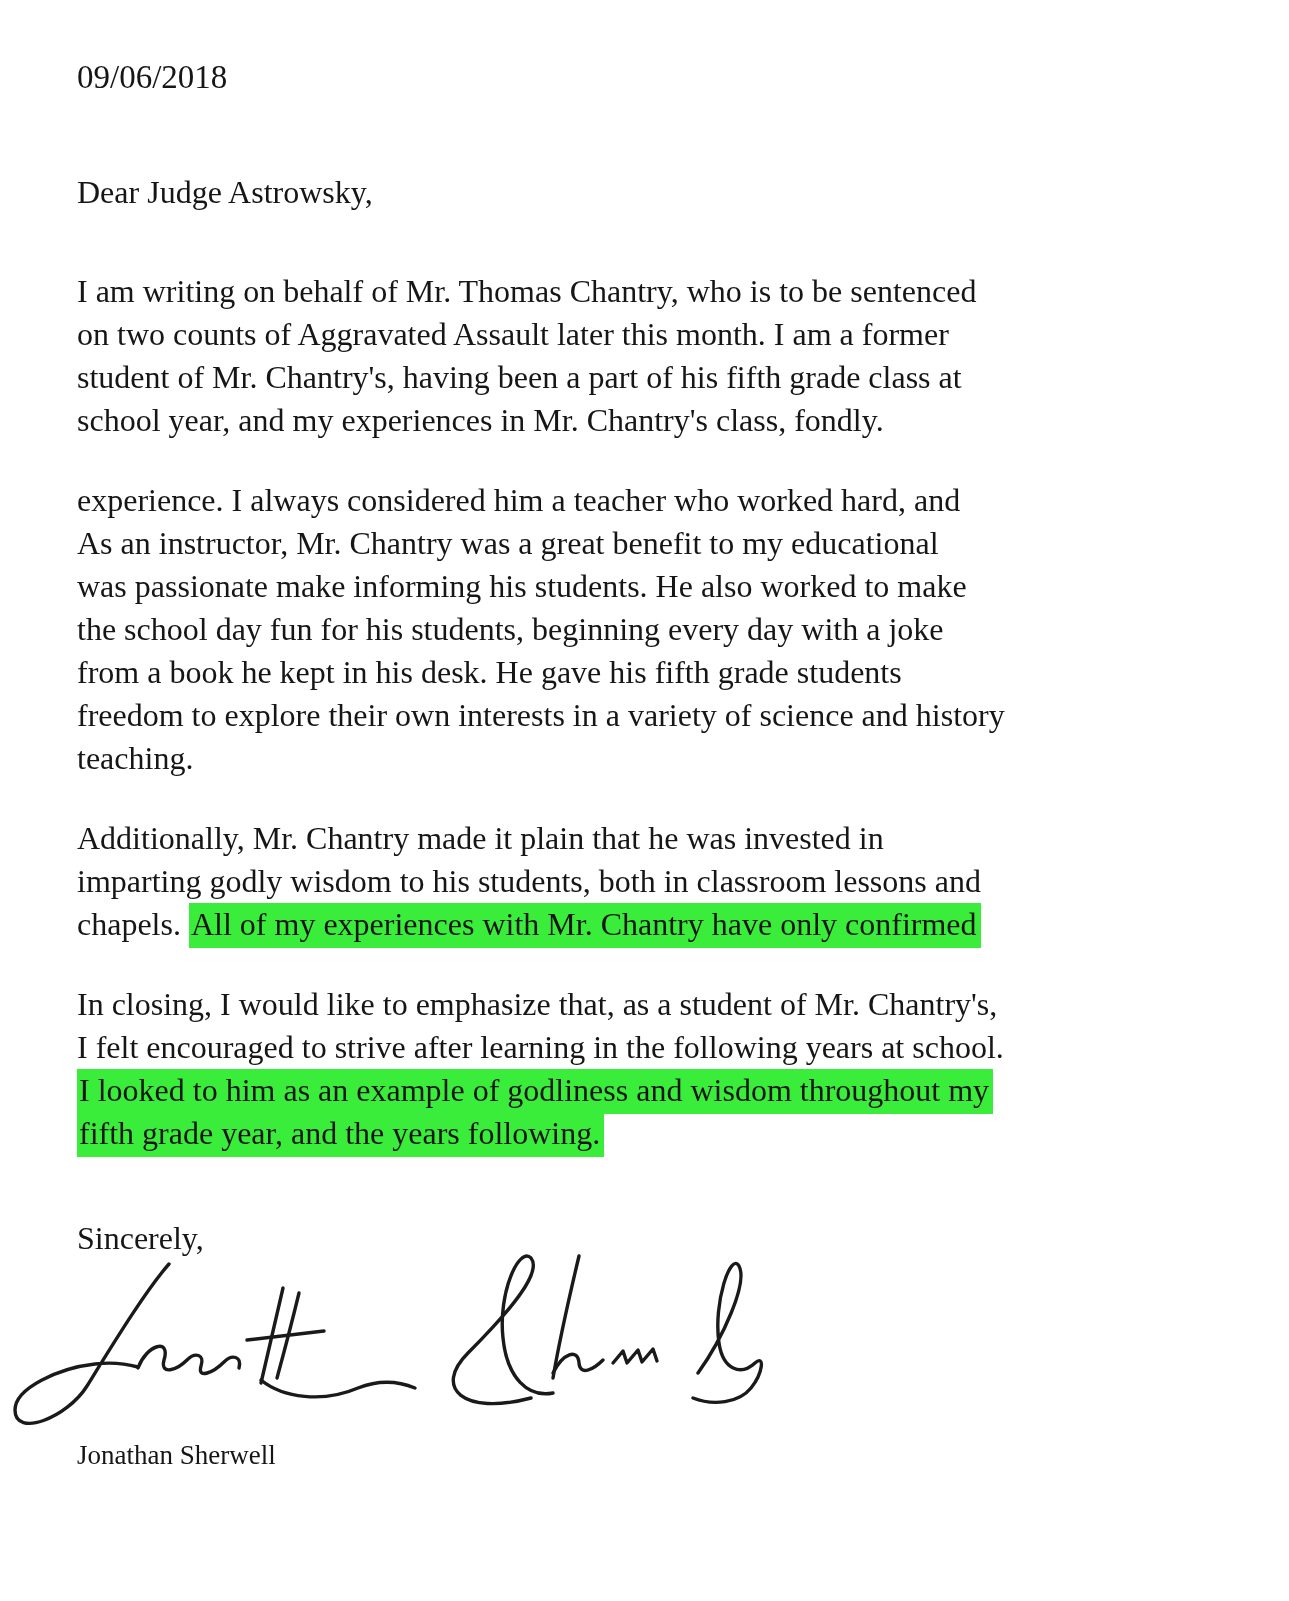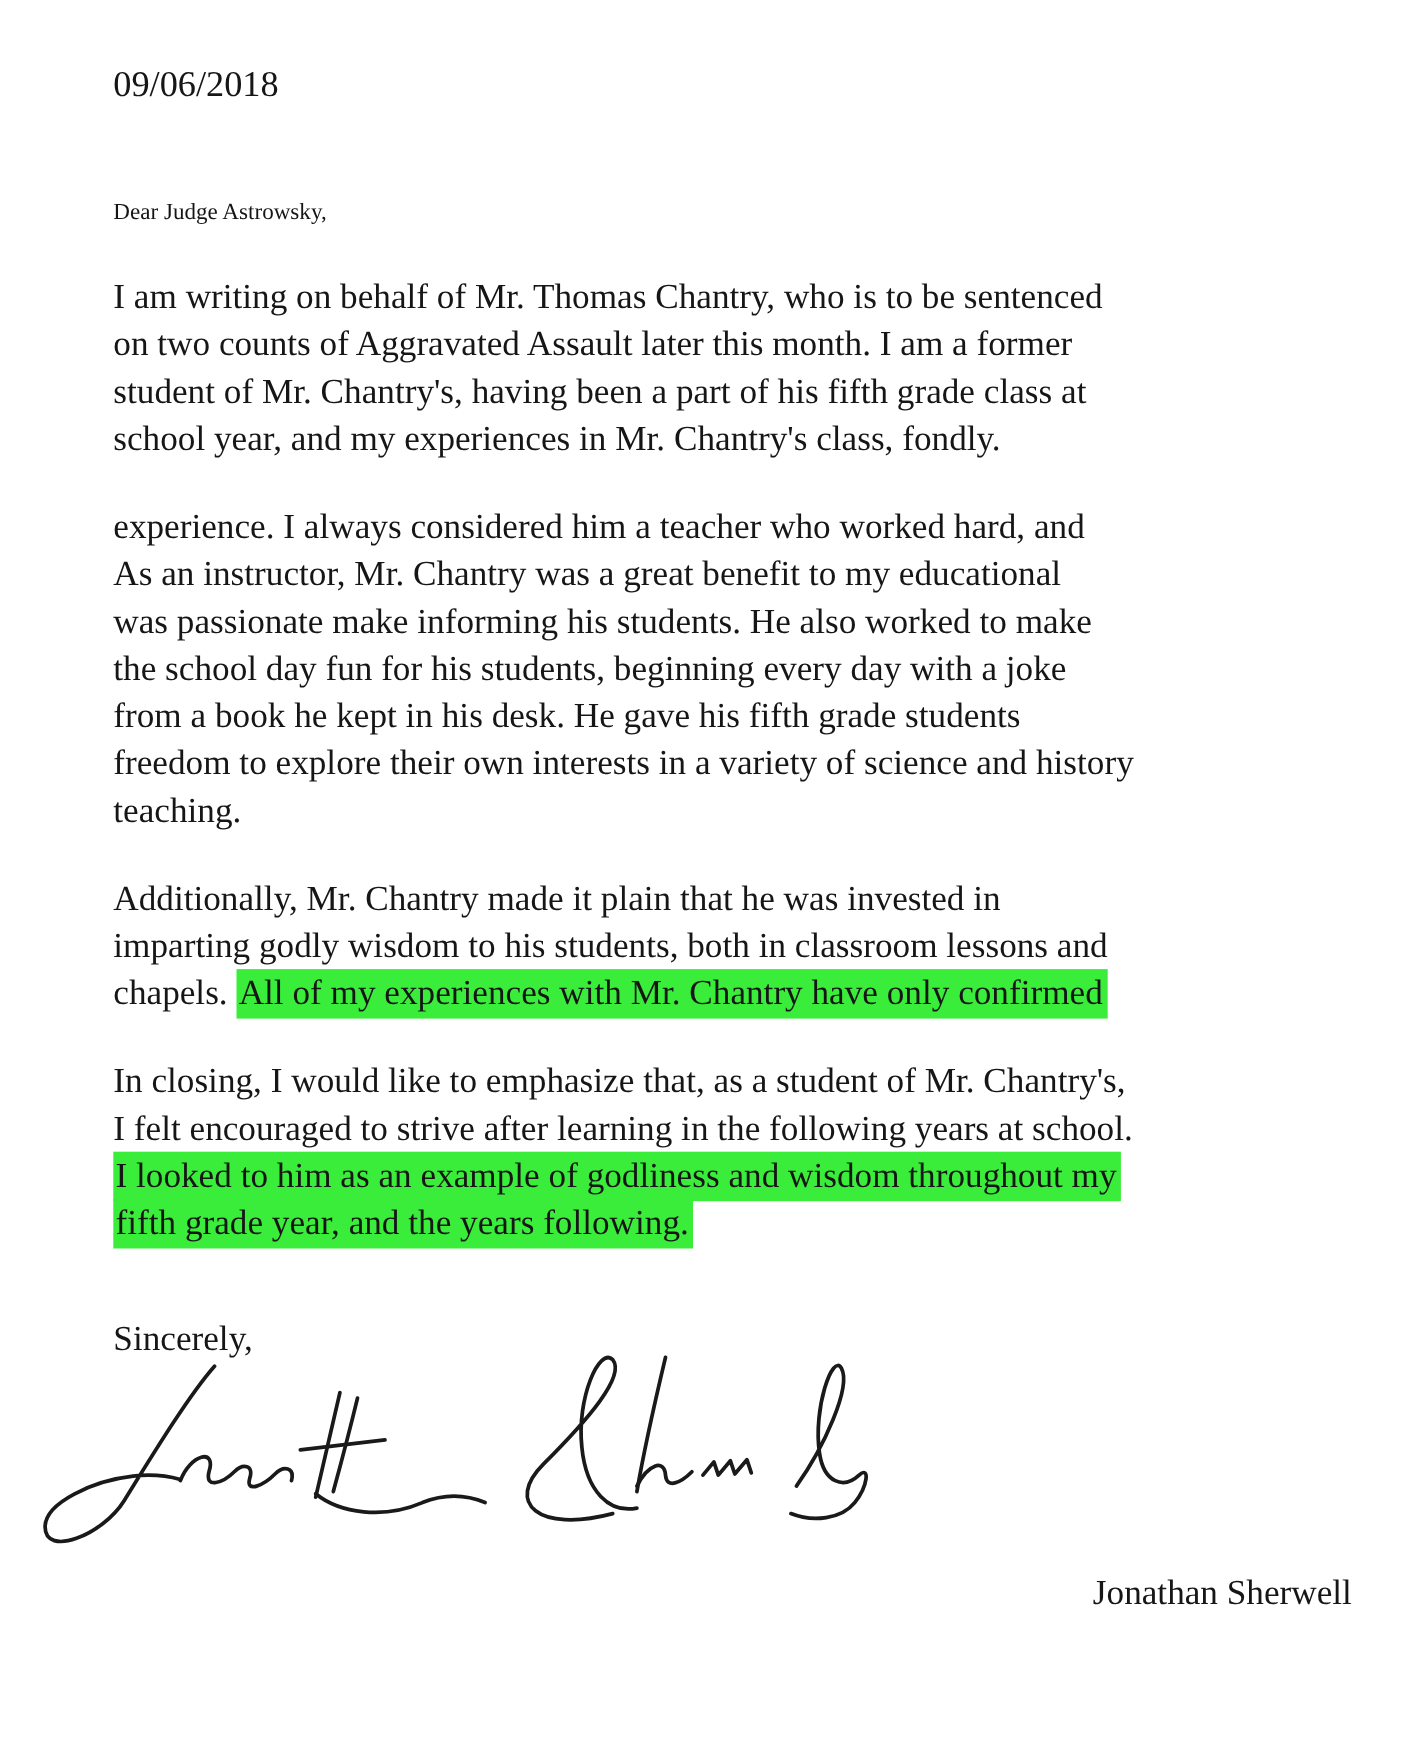--- a/index.html
+++ b/index.html
@@ -12,31 +12,31 @@
   .page {
     position: relative;
     width: 1289px;
     height: 1601px;
     background: var(--paper);
     font-family: "Liberation Serif", "DejaVu Serif", serif;
     color: var(--ink);
     overflow: hidden;
   }
   .content {
-    padding: 56px 60px 0 103px;
+    padding: 56px 60px 0 77px;
   }
   .date-line {
     font-size: 33px;
     line-height: 43px;
     margin-bottom: 72px;
   }
   .salutation {
-    font-size: 21px;
+    font-size: 32px;
     line-height: 43px;
-    margin-bottom: 34px;
+    margin-bottom: 56px;
   }
   .para {
     margin-bottom: 37px;
   }
   .line {
     font-size: 32px;
     line-height: 43px;
     white-space: nowrap;
   }
   .hl {
@@ -53,24 +53,23 @@
     margin-top: 44px;
   }
   .signature-wrap {
     margin-left: -86px;
     margin-top: -14px;
     height: 186px;
     width: 810px;
   }
   .signature-wrap svg { display: block; }
   .signer-name {
-    font-size: 32px;
+    font-size: 27px;
     line-height: 43px;
-    margin-top: 16px;
-    text-align: right;
+    margin-top: 2px;
   }
 </style>
 </head>
 <body>
 
 <div class="page">
   <div class="content">
 
     <div class="date-line">09/06/2018</div>
 

